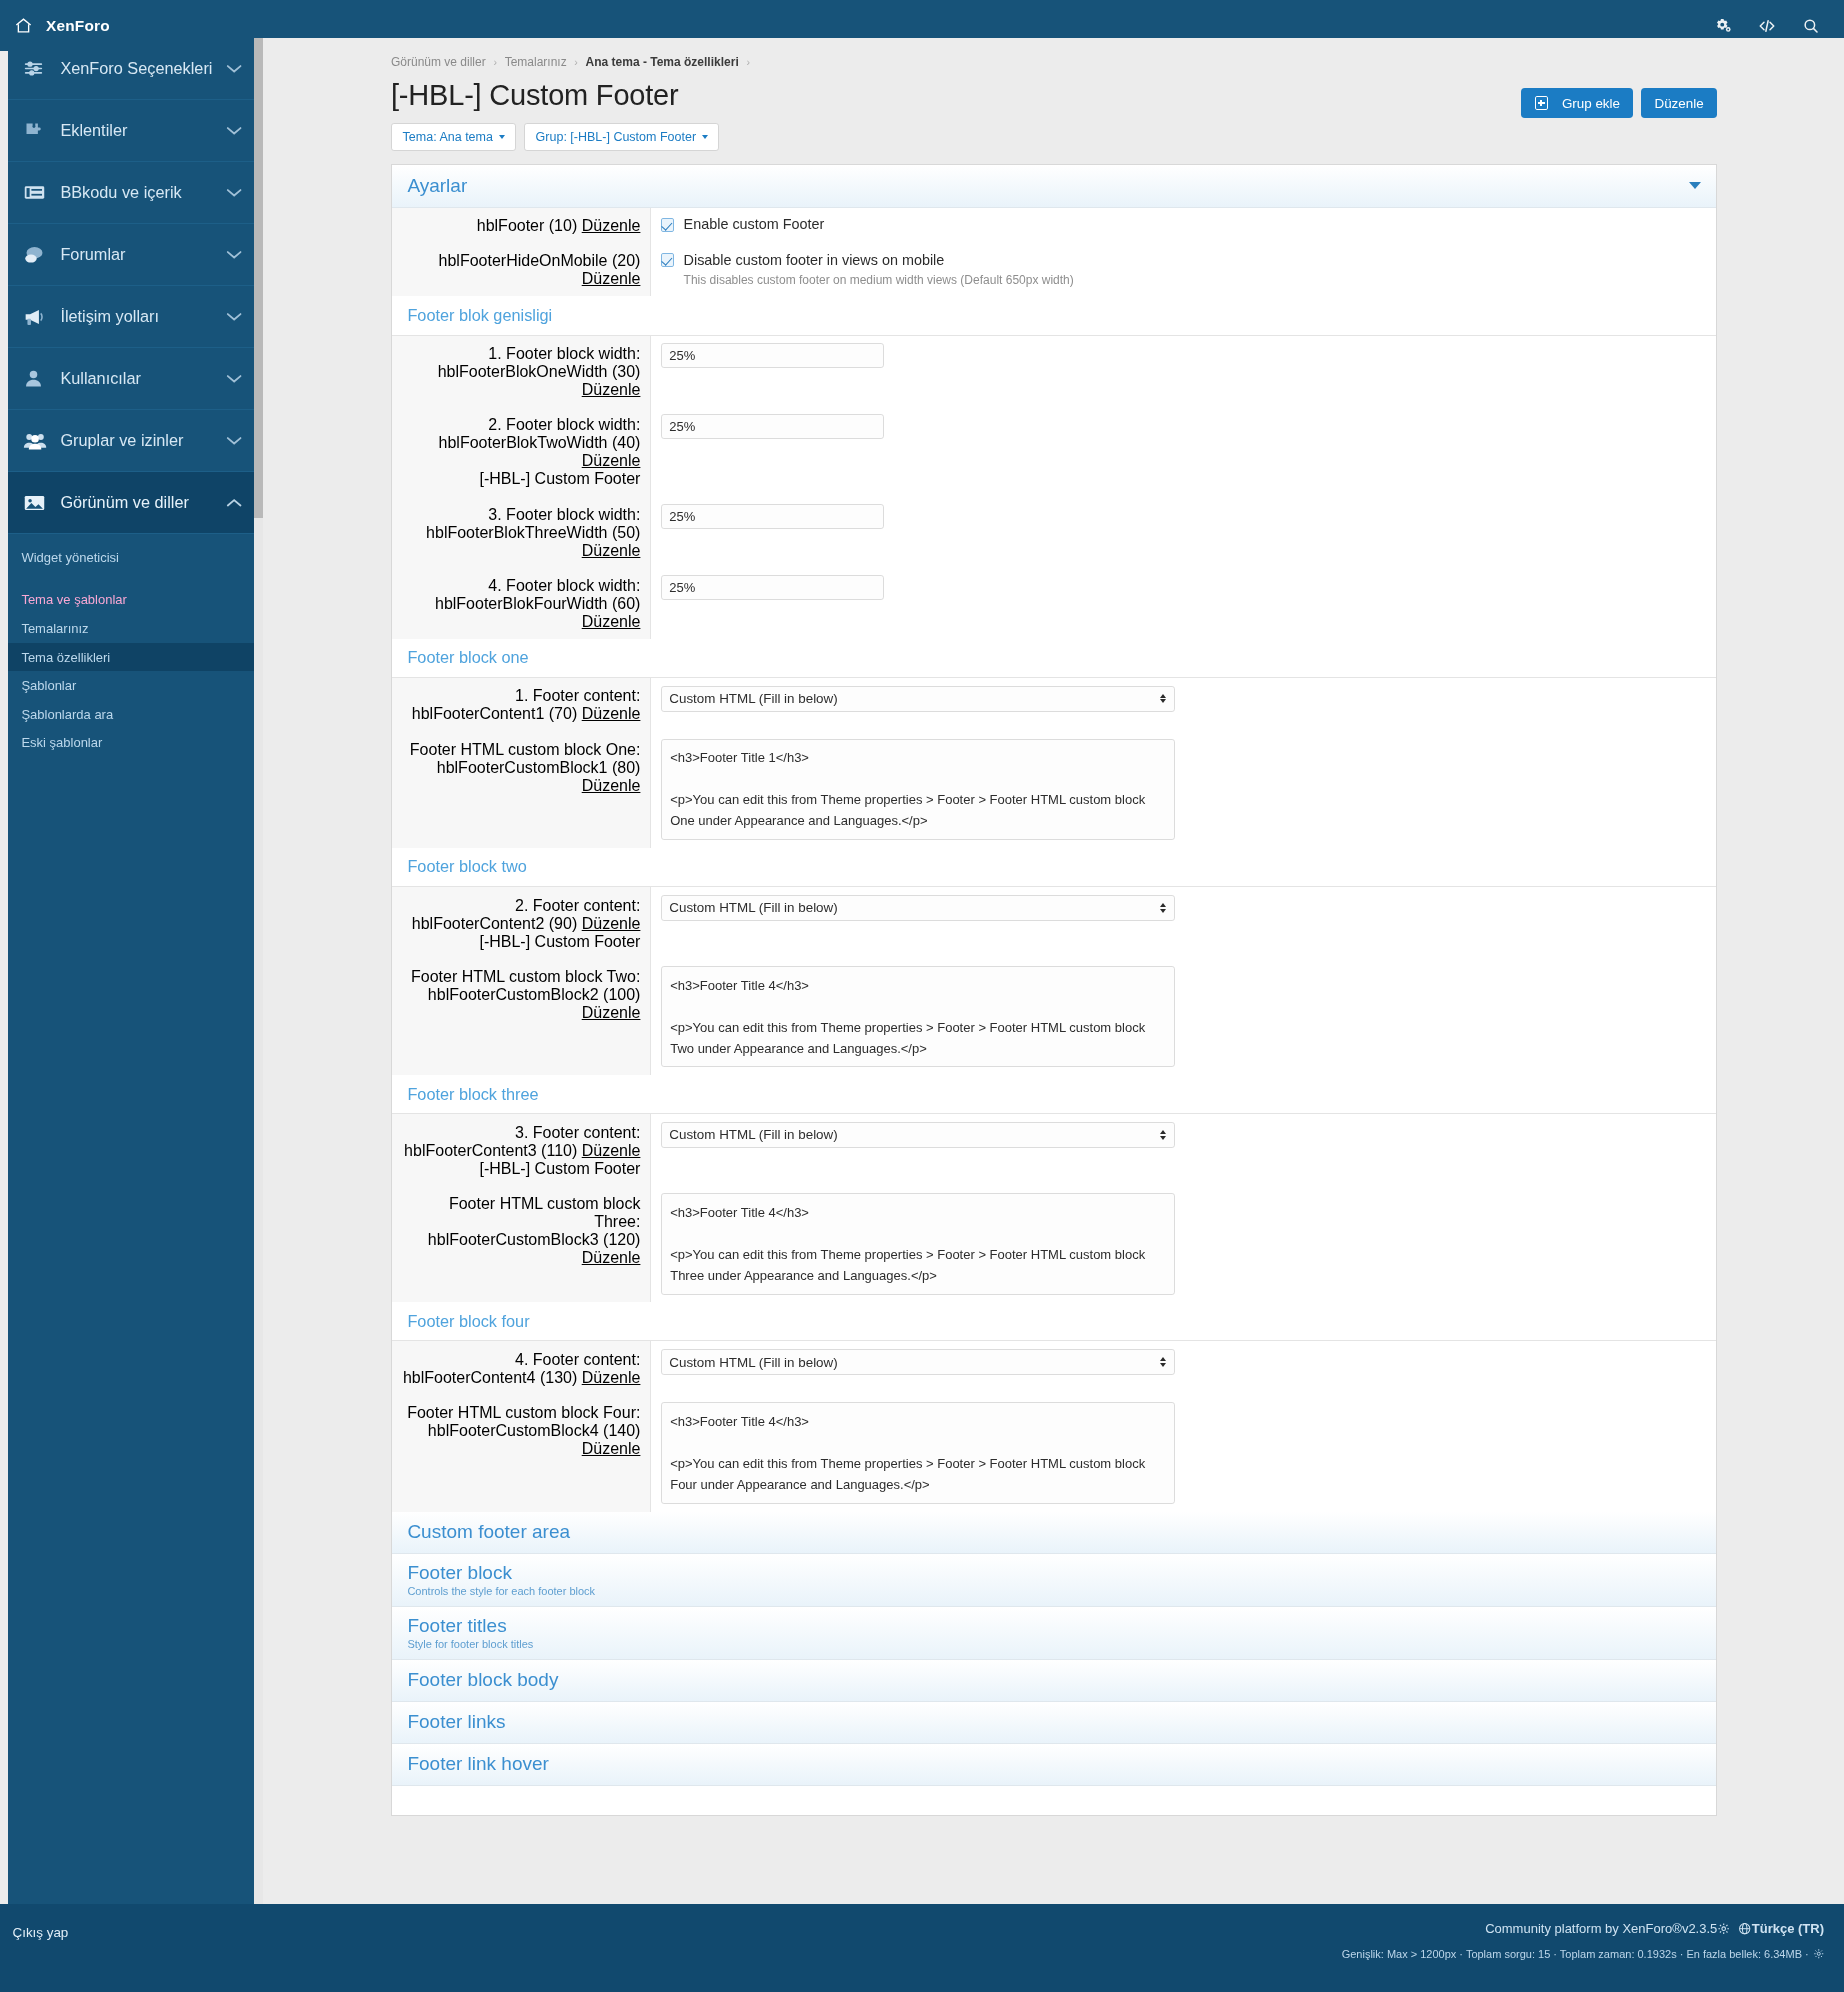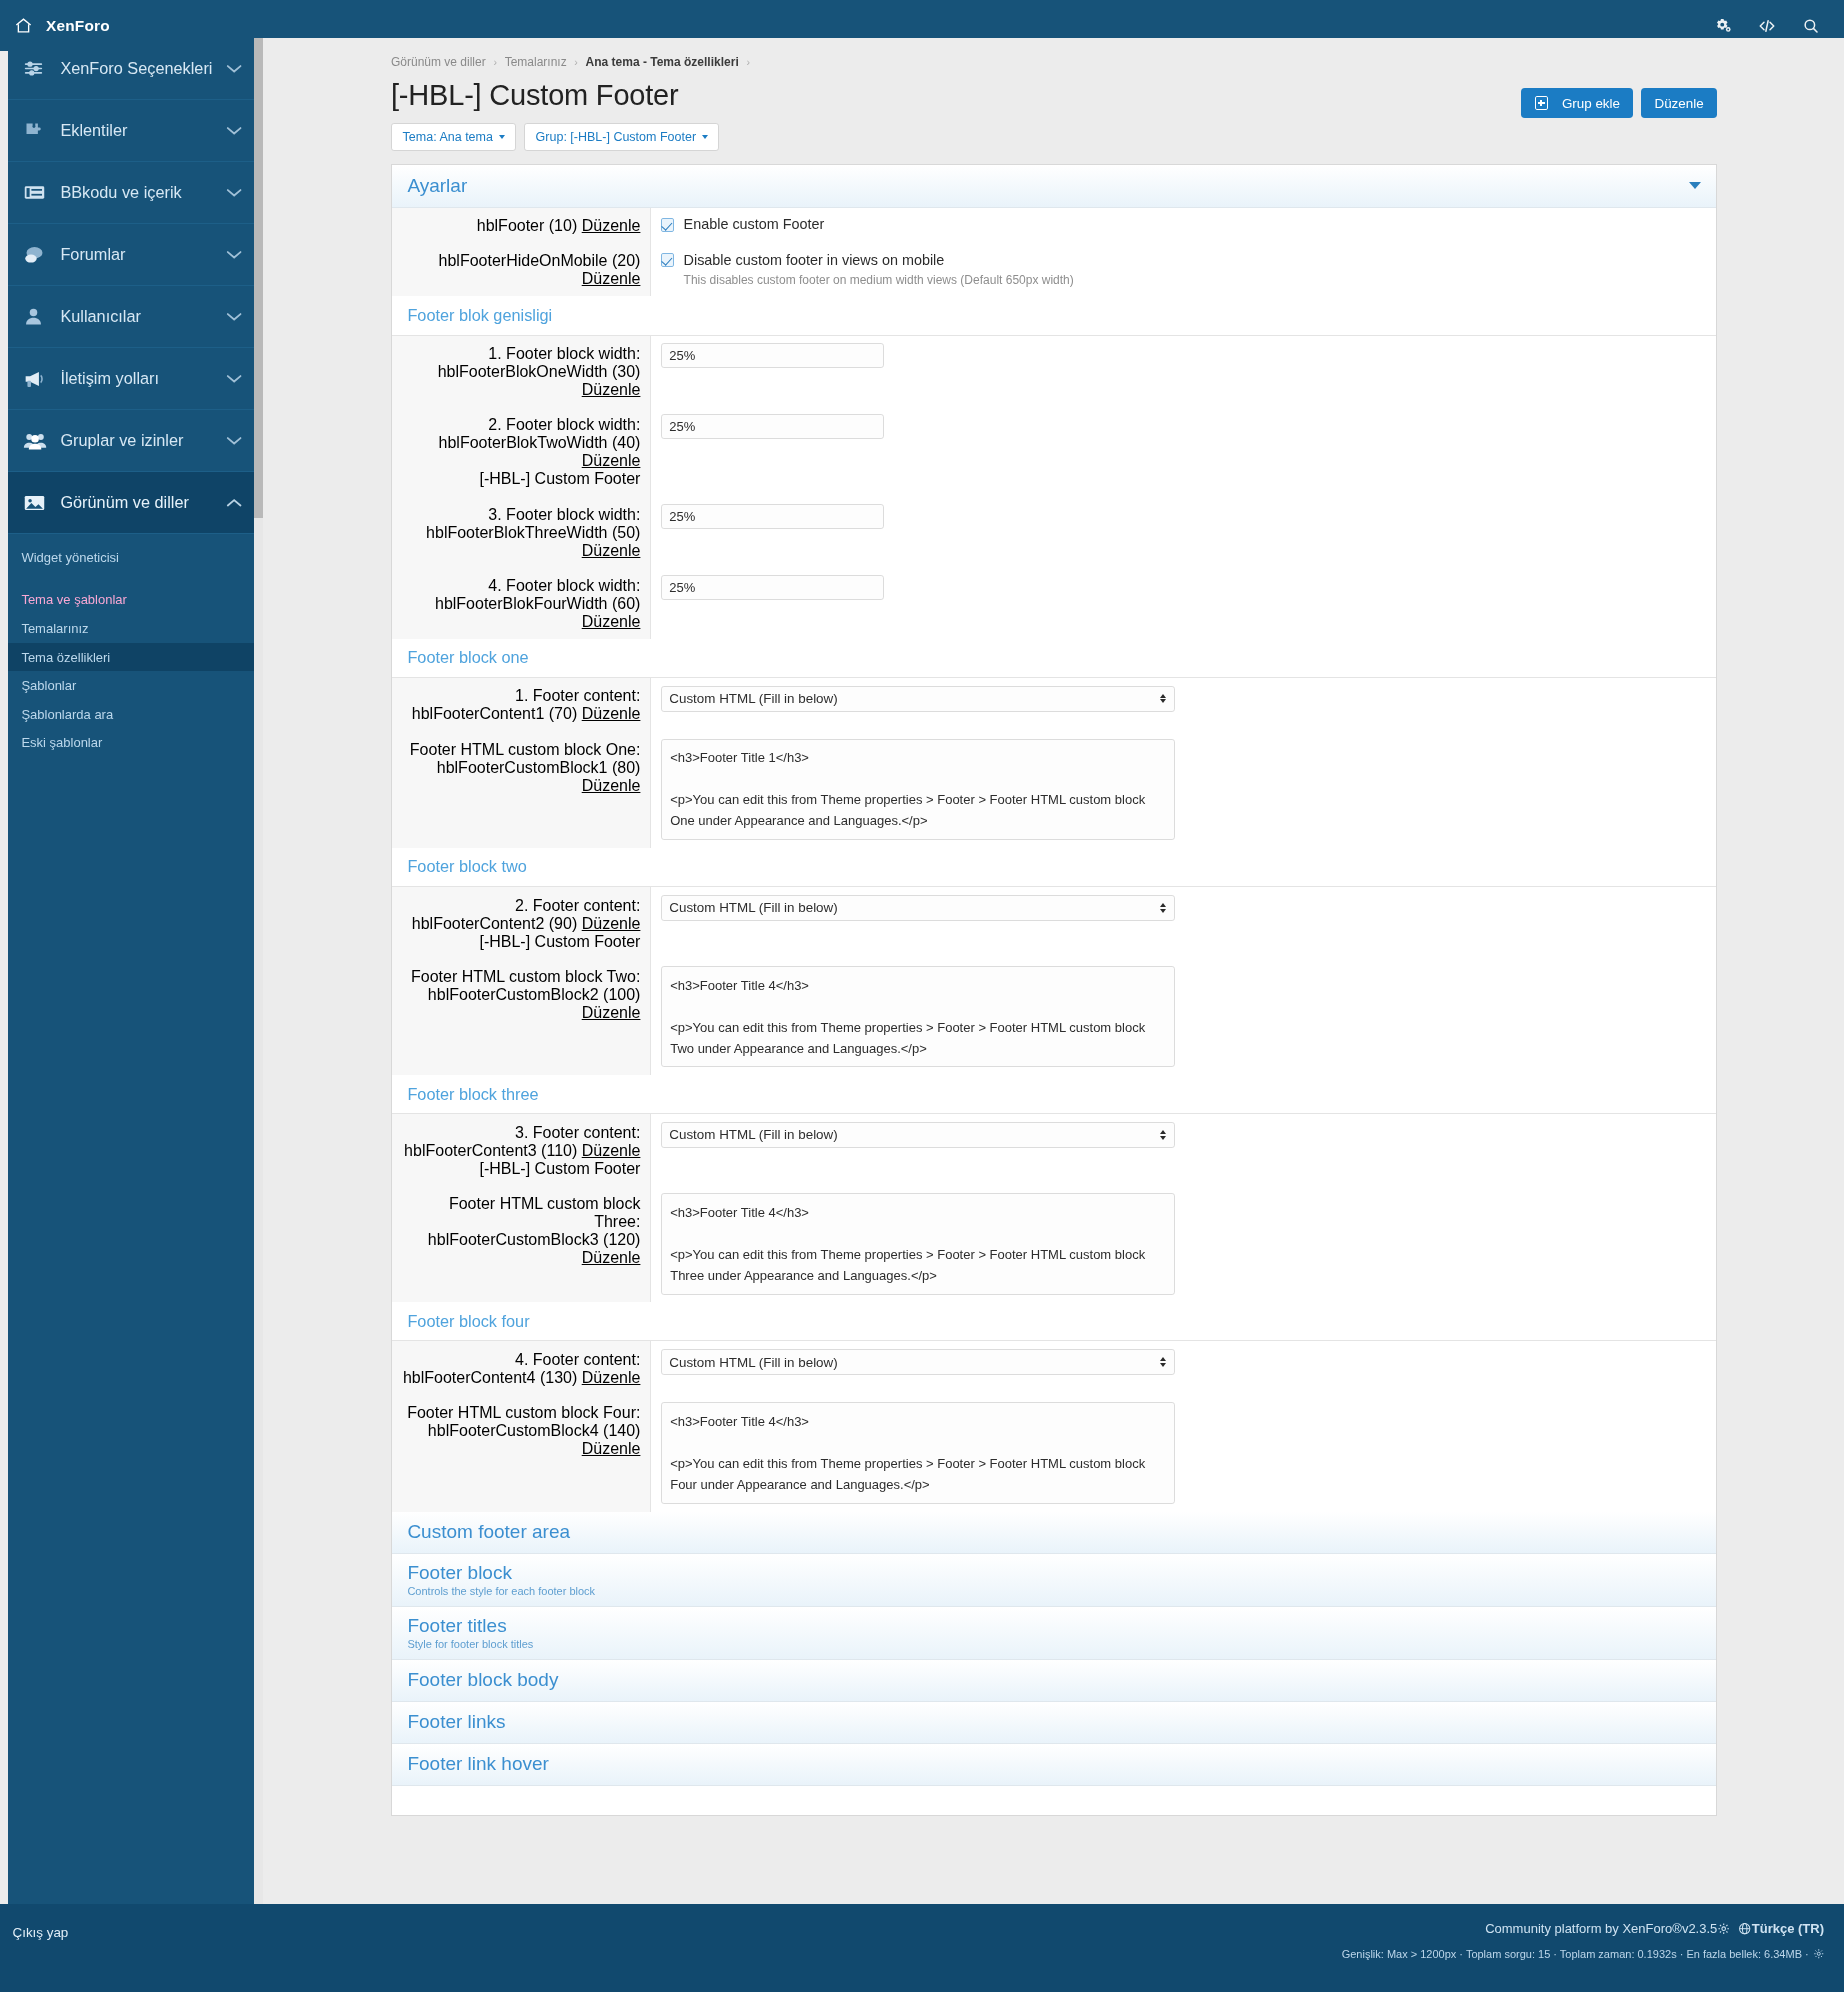--- a/index.html
+++ b/index.html
@@ -279,42 +279,42 @@
     <span class="nav-label">Forumlar</span>
     <span class="chev">
       <svg width="16.3" height="9.6" viewBox="0 0 18 10" fill="none" stroke="#b9d4e8" stroke-width="2" stroke-linecap="round">
           <polyline points="2,2 9,8 16,2"></polyline>
         </svg>
     </span>
   </div>
 
   <div class="nav-group">
     <span class="nav-ico">
-      <svg width="21" height="21" viewBox="0 0 24 24" fill="#a8c6de">
-        <circle cx="12" cy="7.5" r="4.3"></circle>
-          <path d="M3.5 21c0-4.8 3.8-7.5 8.5-7.5S20.5 16.2 20.5 21z"></path>
-      </svg>
-    </span>
-    <span class="nav-label">Kullanıcılar</span>
+      <svg width="23" height="20" viewBox="0 0 26 22" fill="#e1edf6">
+        <path d="M3 8h5l10-5v16l-10-5H3z"></path>
+          <rect x="5" y="13" width="4" height="7" rx="1" fill="#8fb4d0"></rect>
+        <path d="M20 7c2 1.6 2 6.4 0 8" stroke="#8fb4d0" stroke-width="1.8" fill="none"></path>
+      </svg>
+    </span>
+    <span class="nav-label">İletişim yolları</span>
     <span class="chev">
       <svg width="16.3" height="9.6" viewBox="0 0 18 10" fill="none" stroke="#b9d4e8" stroke-width="2" stroke-linecap="round">
           <polyline points="2,2 9,8 16,2"></polyline>
         </svg>
     </span>
   </div>
 
   <div class="nav-group">
     <span class="nav-ico">
-      <svg width="23" height="20" viewBox="0 0 26 22" fill="#e1edf6">
-        <path d="M3 8h5l10-5v16l-10-5H3z"></path>
-          <rect x="5" y="13" width="4" height="7" rx="1" fill="#8fb4d0"></rect>
-        <path d="M20 7c2 1.6 2 6.4 0 8" stroke="#8fb4d0" stroke-width="1.8" fill="none"></path>
-      </svg>
-    </span>
-    <span class="nav-label">İletişim yolları</span>
+      <svg width="21" height="21" viewBox="0 0 24 24" fill="#a8c6de">
+        <circle cx="12" cy="7.5" r="4.3"></circle>
+          <path d="M3.5 21c0-4.8 3.8-7.5 8.5-7.5S20.5 16.2 20.5 21z"></path>
+      </svg>
+    </span>
+    <span class="nav-label">Kullanıcılar</span>
     <span class="chev">
       <svg width="16.3" height="9.6" viewBox="0 0 18 10" fill="none" stroke="#b9d4e8" stroke-width="2" stroke-linecap="round">
           <polyline points="2,2 9,8 16,2"></polyline>
         </svg>
     </span>
   </div>
 
   <div class="nav-group">
     <span class="nav-ico">
       <svg width="25" height="21" viewBox="0 0 28 22" fill="#ccdfee">

